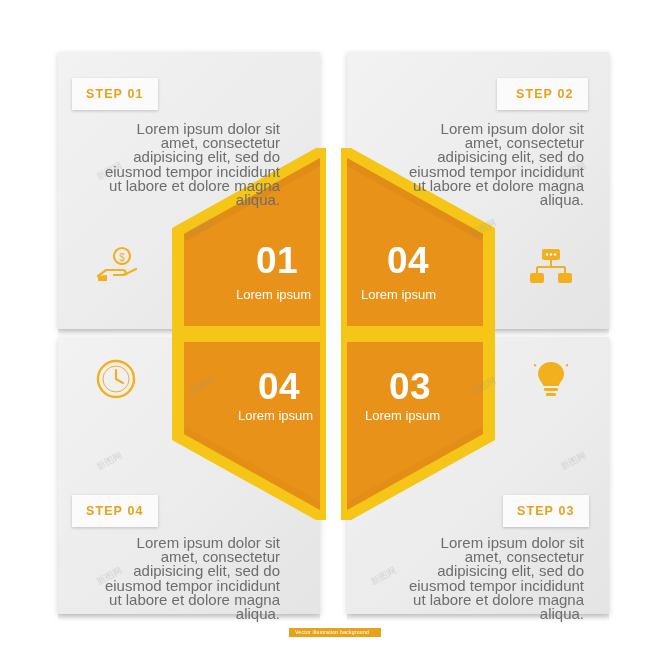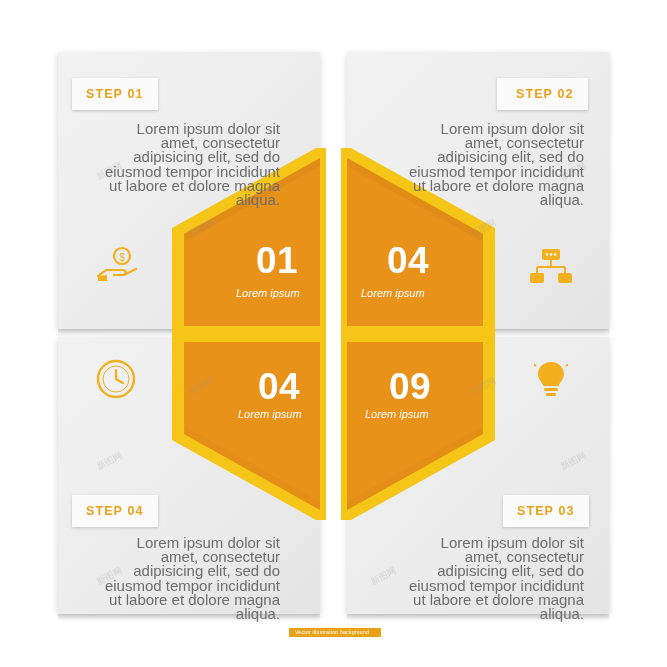--- a/index.html
+++ b/index.html
@@ -67,22 +67,21 @@
     position:absolute;
     color:#ffffff;
     font-size:37px;
     font-weight:bold;
     letter-spacing:0.5px;
     margin-left:21px;
   }
   .numsub{
     position:absolute;
     color:#ffffff;
-    font-size:11px;
-    font-style:italic;
+    font-size:13px;
   }
 
   
   .icon{position:absolute;color:#f2b01e;}
 
   
   .wm{
     position:absolute;
     color:rgba(150,150,150,0.30);
     font-size:9px;
@@ -149,21 +148,21 @@
 
   <div class="num" style="left:235px;top:240px;">01</div>
   <div class="numsub" style="left:236px;top:287px;">Lorem ipsum</div>
 
   <div class="num" style="left:366px;top:240px;">04</div>
   <div class="numsub" style="left:361px;top:287px;">Lorem ipsum</div>
 
   <div class="num" style="left:237px;top:366px;">04</div>
   <div class="numsub" style="left:238px;top:408px;">Lorem ipsum</div>
 
-  <div class="num" style="left:368px;top:366px;">09</div>
+  <div class="num" style="left:368px;top:366px;">03</div>
   <div class="numsub" style="left:365px;top:408px;">Lorem ipsum</div>
 
   <svg class="icon" style="left:96px;top:245px;width:44px;height:40px;" viewBox="0 0 44 40">
     <circle cx="26" cy="11" r="8" fill="none" stroke="#F2B01E" stroke-width="2.2"></circle>
     <text x="26" y="15.5" font-size="10" fill="#F2B01E" text-anchor="middle" font-family="Liberation Sans, sans-serif">$</text>
     <path d="M2 31 L10 25 L26 25 C31 25 31 30 26 30 L18 30" fill="none" stroke="#F2B01E" stroke-width="2.2" stroke-linecap="round"></path>
     <path d="M2 31 L2 36 L11 36 L11 30 Z" fill="#F2B01E"></path>
     <path d="M18 30 L28 30 L40 24" fill="none" stroke="#F2B01E" stroke-width="2.2" stroke-linecap="round"></path>
   </svg>
 

